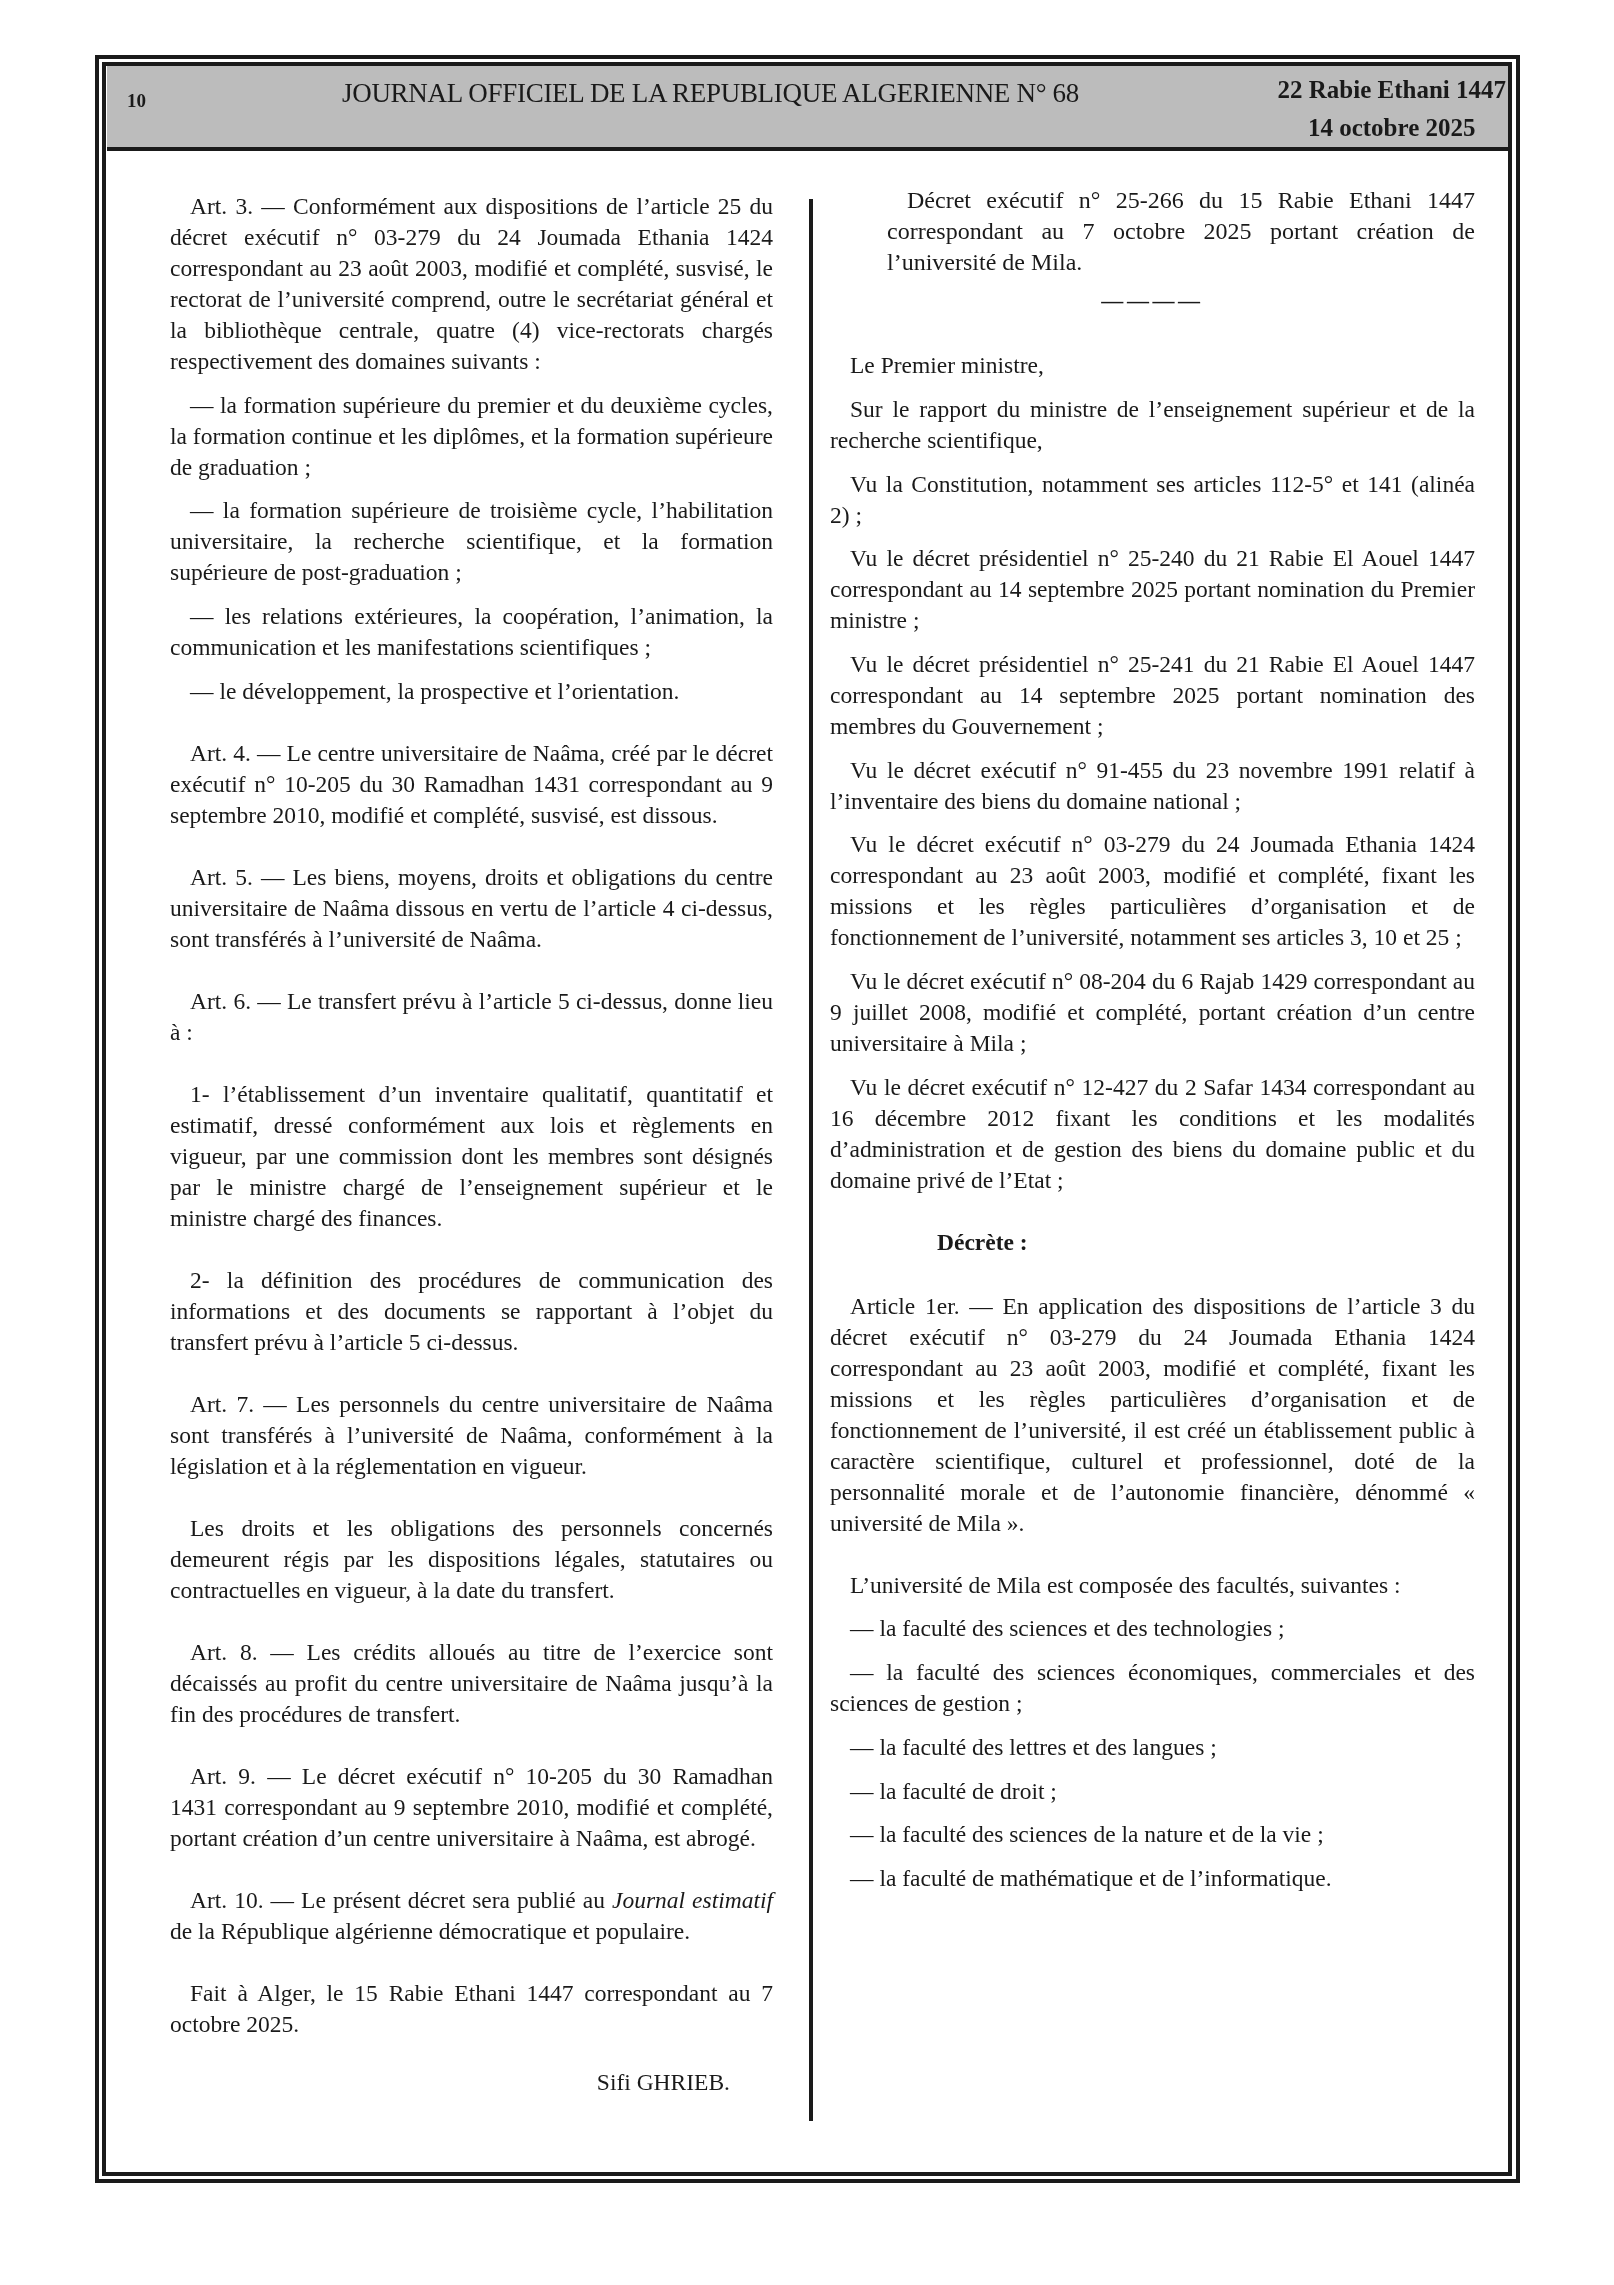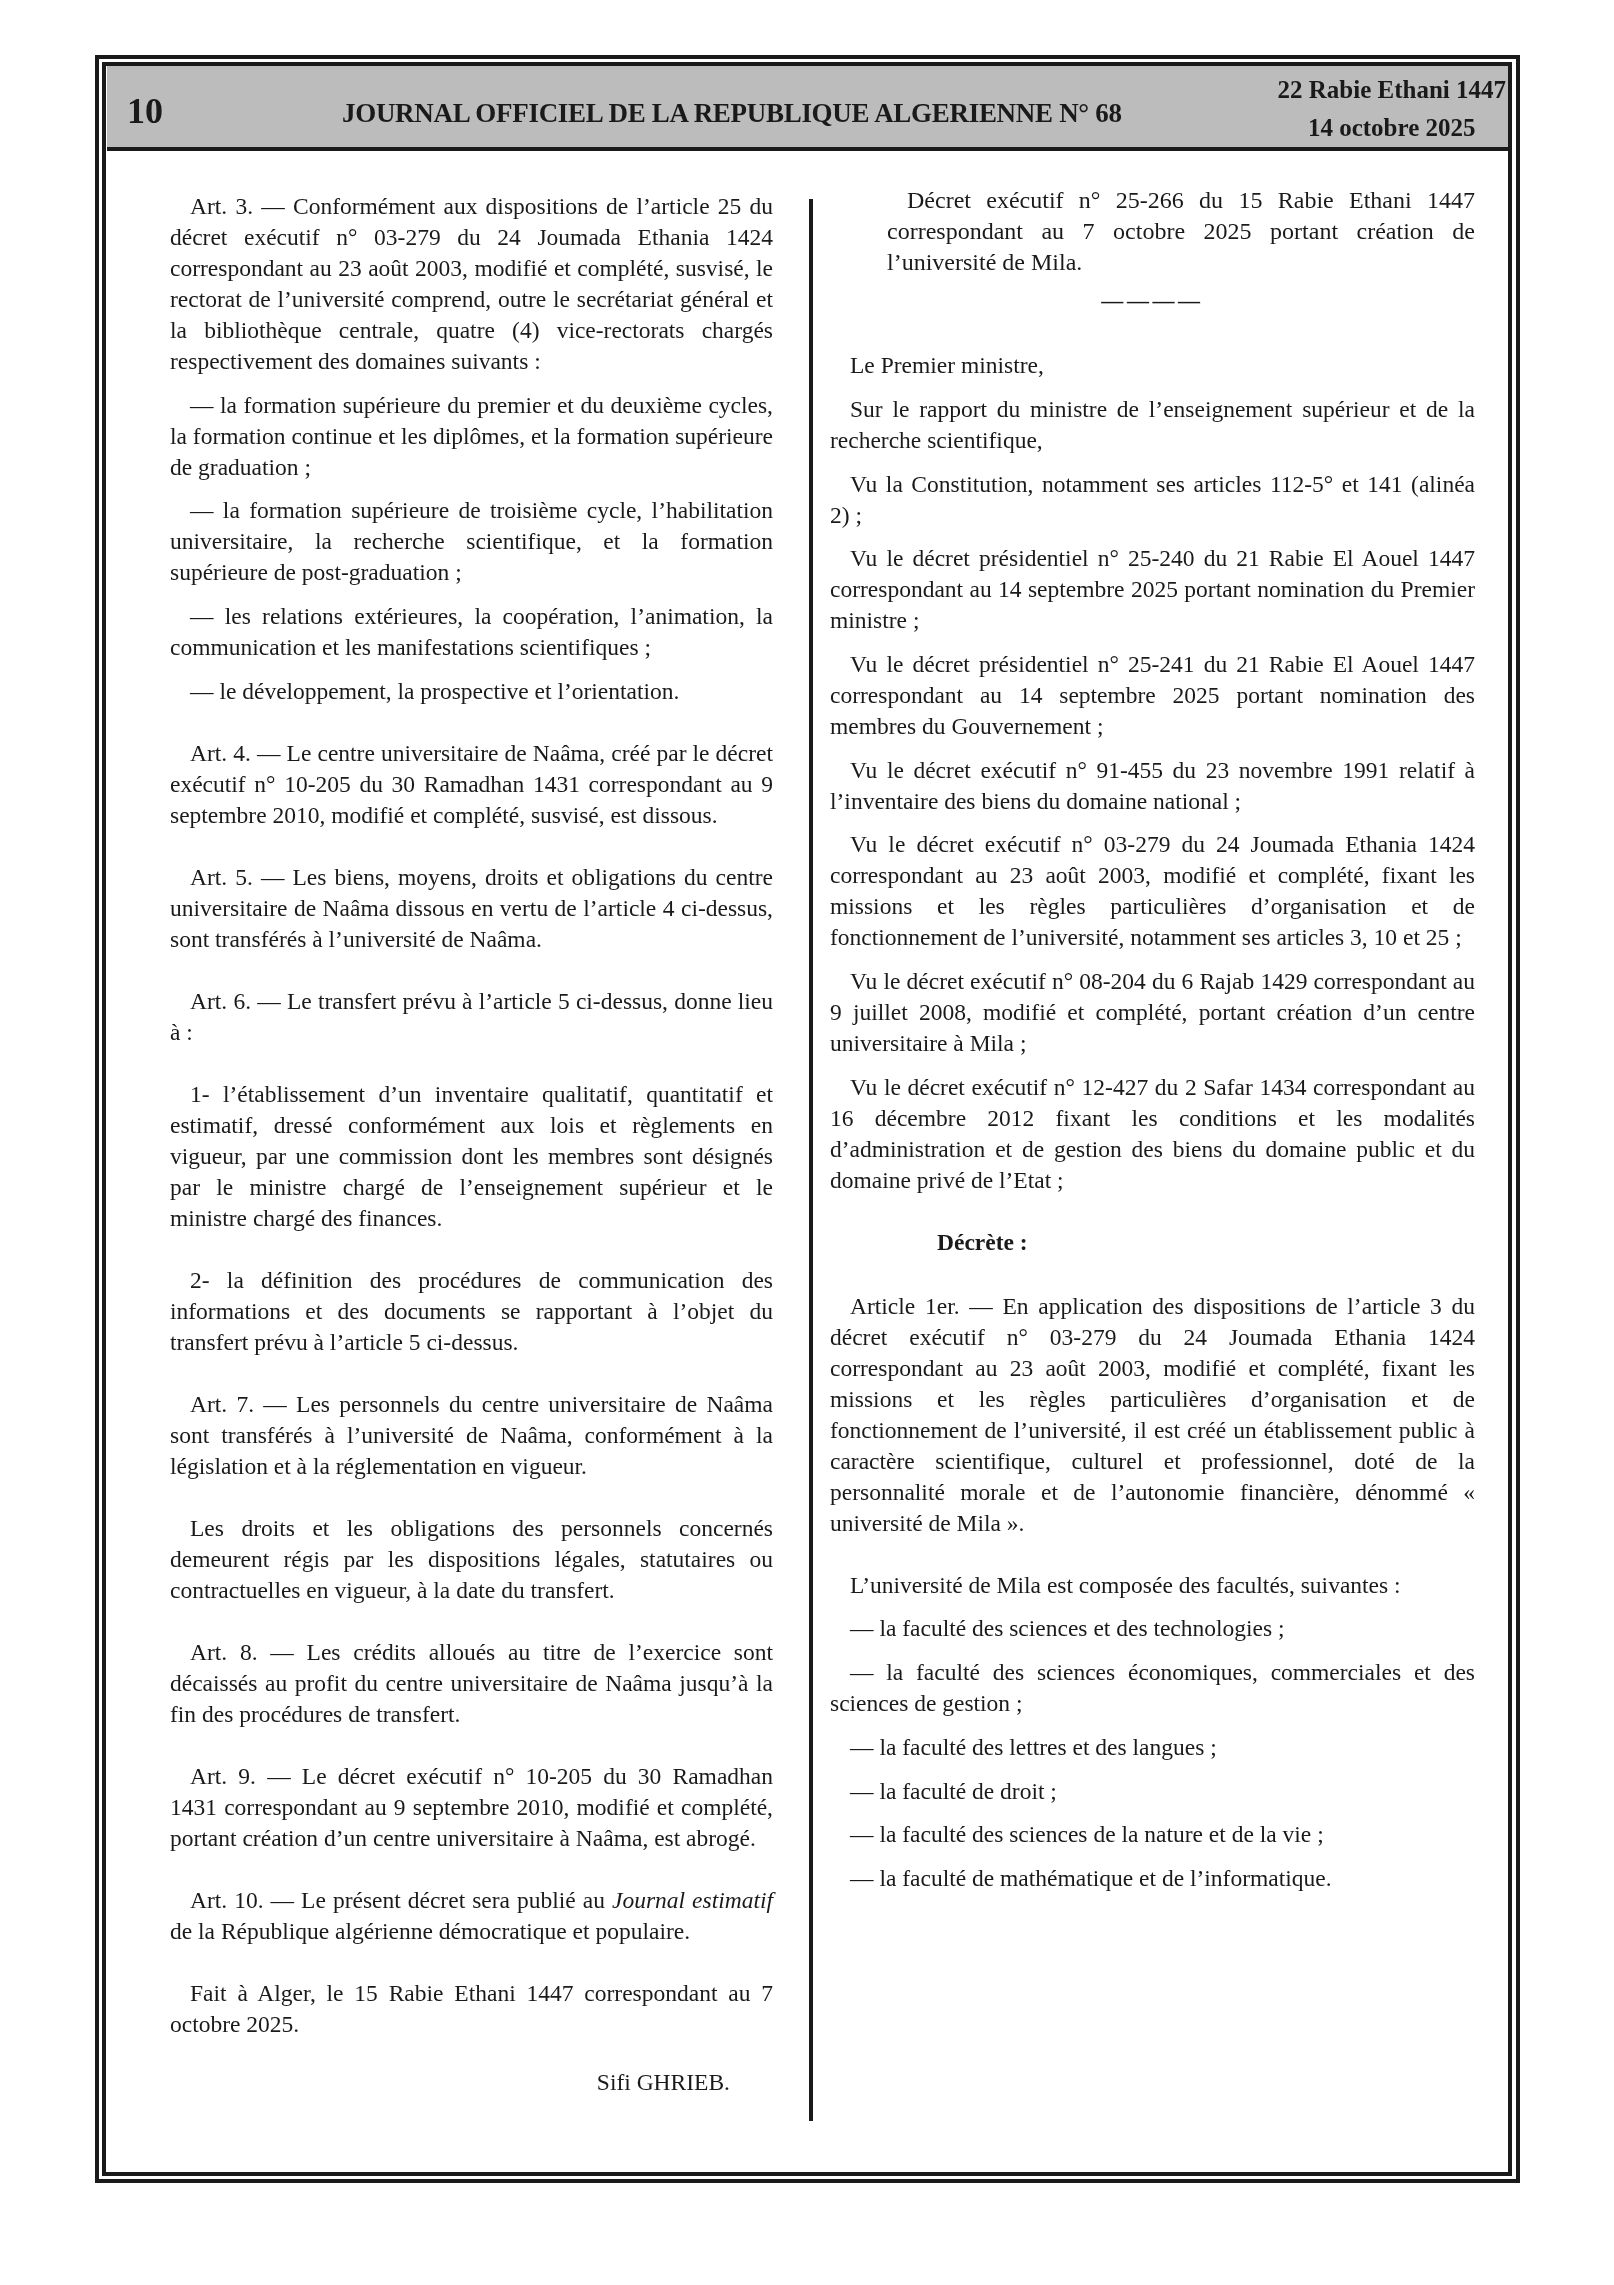--- a/index.html
+++ b/index.html
@@ -6,22 +6,22 @@
   body { width: 1615px; height: 2285px; position: relative; overflow: hidden;
          font-family: "Liberation Serif", "DejaVu Serif", serif; color: #1a1a1a; }
 
   .frame-outer { position: absolute; left: 95px; top: 55px; width: 1425px; height: 2128px;
                  border: 4.5px solid #1a1a1a; box-sizing: border-box; }
   .frame-inner { position: absolute; left: 102px; top: 62px; width: 1410px; height: 2114px;
                  border: 4.5px solid #1a1a1a; box-sizing: border-box; }
 
   .header { position: absolute; left: 107px; top: 66px; width: 1401px; height: 81px;
             background: #bcbcbc; border-bottom: 4.5px solid #1a1a1a; }
-  .hdr-page { position: absolute; left: 20px; top: 23.5px; font-weight: bold; font-size: 36px; }
-  .hdr-title { position: absolute; left: 235px; top: 32px; font-weight: bold; font-size: 27px;
+  .hdr-page { position: absolute; left: 20px; top: 23.5px; font-weight: bold; font-size: 19px; }
+  .hdr-title { position: absolute; left: 235px; top: 12px; font-weight: normal; font-size: 27px;
                letter-spacing: -0.3px; }
   .hdr-date { position: absolute; right: 2px; top: 5.4px; text-align: center; font-weight: bold;
               font-size: 25px; line-height: 38px; }
 
   .divider { position: absolute; left: 809px; top: 199px; width: 3.6px; height: 1922px; background: #1a1a1a; }
 
   .col { position: absolute; top: 185px; font-size: 23.5px; line-height: 31px; text-align: justify; }
   .col-left  { left: 170px; width: 603px; margin-top: 6px; }
   .col-right { left: 830px; width: 645px; }
 

